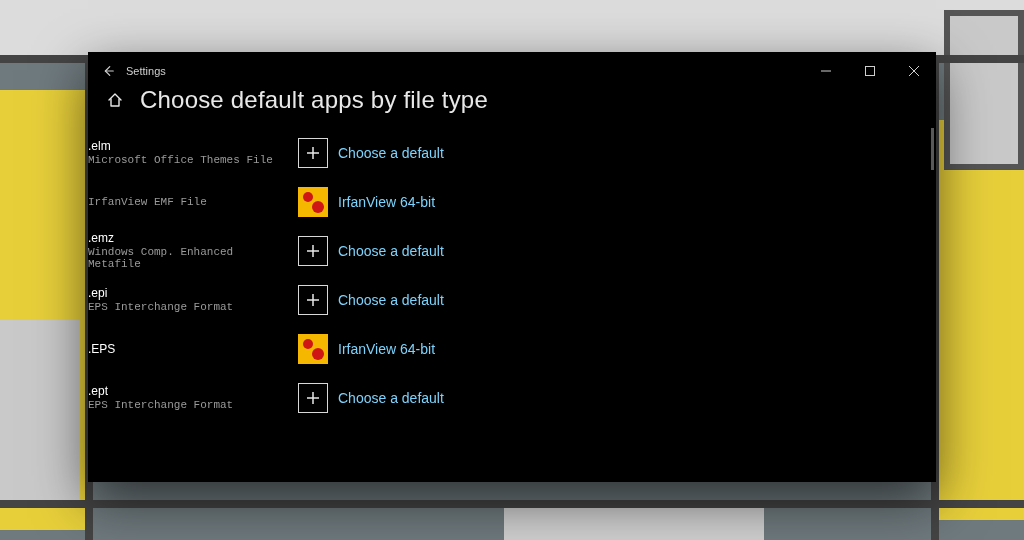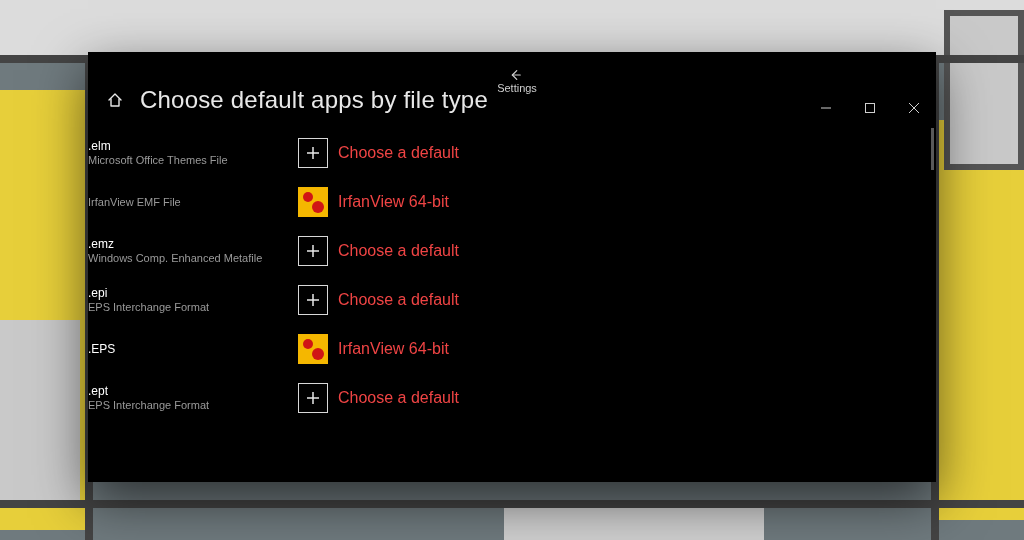--- a/index.html
+++ b/index.html
@@ -26,24 +26,23 @@
     background: #000;
     color: #e8e8e8;
     box-shadow: 0 18px 50px rgba(0,0,0,0.6);
     display: flex; flex-direction: column;
     overflow: hidden;
   }
 
   .titlebar {
     height: 28px;
     display: flex; align-items: center;
-    padding: 16px 0 0 6px;
+    padding: 9px 0 0 6px;
     font-size: 11px;
     color: #cfcfcf;
-    flex-direction: column;
   }
   .back-btn {
     width: 28px; height: 28px;
     display: flex; align-items: center; justify-content: center;
     cursor: pointer;
   }
   .back-btn svg { width: 14px; height: 14px; stroke: #cfcfcf; fill: none; stroke-width: 1.4; }
   .titlebar .title { margin-left: 4px; }
   .win-controls { margin-left: auto; display: flex; }
   .win-btn { width: 44px; height: 28px; display: flex; align-items: center; justify-content: center; cursor: pointer; }
@@ -73,21 +72,21 @@
     display: flex; align-items: center;
     min-height: 49px;
     gap: 10px;
   }
   .ext-col {
     width: 200px;
     padding-top: 4px;
     padding-bottom: 4px;
   }
   .ext { font-size: 12px; color: #ffffff; }
-  .desc { font-size: 11px; color: #9a9a9a; margin-top: 1px; }
+  .desc { font-size: 11px; color: #9a9a9a; margin-top: 1px; font-family: Liberation Mono, monospace; }
 
   .app-col {
     display: flex; align-items: center; gap: 10px;
     cursor: pointer;
   }
   .app-icon {
     width: 30px; height: 30px;
     display: flex; align-items: center; justify-content: center;
     font-size: 18px;
   }
@@ -99,21 +98,21 @@
   .plus-box svg { width: 14px; height: 14px; stroke: #e8e8e8; stroke-width: 1.5; }
   .irfan { background: #f5b700; position: relative; }
   .irfan::before, .irfan::after {
     content: ""; position: absolute; background: #d01515; border-radius: 50%;
   }
   .irfan::before { width: 10px; height: 10px; top: 5px; left: 5px; }
   .irfan::after  { width: 12px; height: 12px; bottom: 4px; right: 4px; }
   .mail { background: #0063b1; position: relative; }
   .mail svg { width: 18px; height: 12px; }
 
-  .app-label { font-size: 16px; color: #ef4444; }
+  .app-label { font-size: 14px; color: #7dd3fc; }
 
   .scrollbar {
     position: absolute; right: 2px; top: 0; width: 3px; height: 100%;
     background: transparent;
   }
   .scroll-thumb {
     position: absolute; right: 0; top: 0; width: 3px; height: 42px;
     background: #595959;
   }
 </style>

